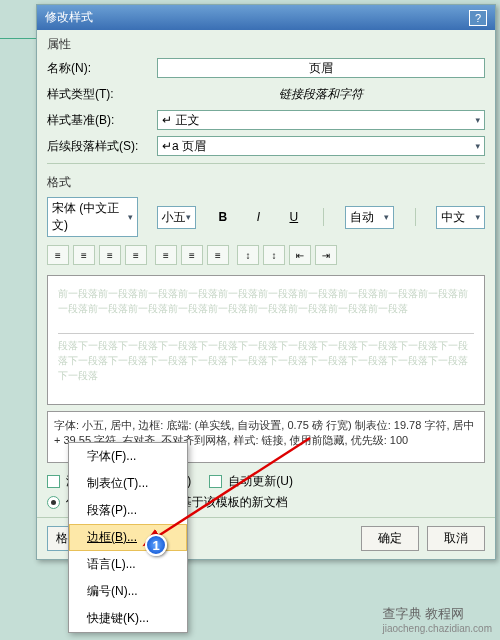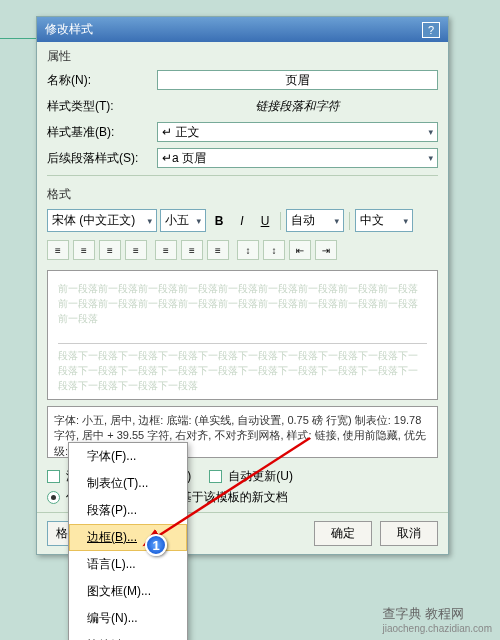--- a/index.html
+++ b/index.html
@@ -1,28 +1,28 @@
 <!DOCTYPE html>
 <html><head>
 <meta charset="utf-8">
 <style>
 * { box-sizing: border-box; margin: 0; padding: 0; font-family: "Microsoft YaHei", SimSun, sans-serif; }
 body { background: #c5ded6; width: 500px; height: 640px; overflow: hidden; position: relative; }
-.dialog { position: absolute; left: 36px; top: 16px; width: 413px; background: #e8f2e8; border: 1px solid #8aa; box-shadow: 2px 2px 5px rgba(0,0,0,0.3); }
+.dialog { position: absolute; left: 36px; top: 4px; width: 460px; background: #e8f2e8; border: 1px solid #8aa; box-shadow: 2px 2px 5px rgba(0,0,0,0.3); }
 .titlebar { background: linear-gradient(#6a9fd4, #3a6fb4); color: #fff; padding: 4px 8px; font-size: 12px; display: flex; justify-content: space-between; align-items: center; }
 .titlebar .qmark { background: #5a8fc4; border: 1px solid #fff; width: 18px; height: 16px; text-align: center; line-height: 14px; font-size: 11px; }
 .section-label { font-size: 12px; color: #333; padding: 6px 10px 2px; }
 .form-row { display: flex; align-items: center; padding: 3px 10px; font-size: 12px; }
 .form-row .label { width: 110px; }
 .form-row .field { flex: 1; background: #fff; border: 1px solid #7a9; padding: 2px 4px; font-size: 12px; height: 20px; display: flex; align-items: center; justify-content: center; }
 .form-row .field.combo { justify-content: space-between; }
 .form-row .field.readonly { background: none; border: none; font-style: italic; }
 .chev { font-size: 9px; color: #456; }
 .divider { border-top: 1px solid #b8ceb8; margin: 4px 10px; }
-.toolbar { display: flex; align-items: center; gap: 3px; padding: 4px 10px; font-size: 12px; }
+.toolbar { display: flex; align-items: center; gap: 19px; padding: 4px 10px; font-size: 12px; }
 .toolbar .combo { background: #fff; border: 1px solid #7ab; padding: 2px 4px; display: flex; align-items: center; justify-content: space-between; }
 .toolbar .btn { width: 20px; height: 20px; border: 1px solid transparent; display: flex; align-items: center; justify-content: center; font-size: 12px; }
 .toolbar .sep { width: 1px; height: 18px; background: #b8ceb8; margin: 0 2px; }
 .toolbar2 { display: flex; align-items: center; gap: 4px; padding: 4px 10px; }
 .toolbar2 .ibtn { width: 22px; height: 20px; border: 1px solid #b8ceb8; background: #f5f9f5; display: flex; align-items: center; justify-content: center; font-size: 10px; }
 .preview { margin: 6px 10px; background: #fff; border: 1px solid #999; padding: 10px; font-size: 10px; color: #c5d5c5; line-height: 1.5; height: 130px; overflow: hidden; }
 .preview .mid { color: #889; border-bottom: 1px solid #ccc; padding-bottom: 2px; margin-bottom: 4px; }
 .desc-box { background: #fff; border: 1px solid #999; margin: 4px 10px; padding: 6px; font-size: 11px; color: #333; line-height: 1.4; height: 52px; }
 .checks { padding: 6px 10px; font-size: 12px; display: flex; flex-direction: column; gap: 4px; }
 .checks .row { display: flex; align-items: center; gap: 6px; }
@@ -166,21 +166,20 @@
     </div>
   </div>
 </div>
 
 <div class="dropdown-menu">
   <div class="item">字体(F)...</div>
   <div class="item">制表位(T)...</div>
   <div class="item">段落(P)...</div>
   <div class="item hover">边框(B)...</div>
   <div class="item">语言(L)...</div>
-  <div class="item">图文框(M)...</div>
   <div class="item">编号(N)...</div>
   <div class="item">快捷键(K)...</div>
 
 </div>
 
 <div class="callout">1</div>
 
 <svg class="arrow" width="180" height="130">
   <defs>
       <marker id="ah" markerWidth="10" markerHeight="10" refX="2" refY="3" orient="auto">

